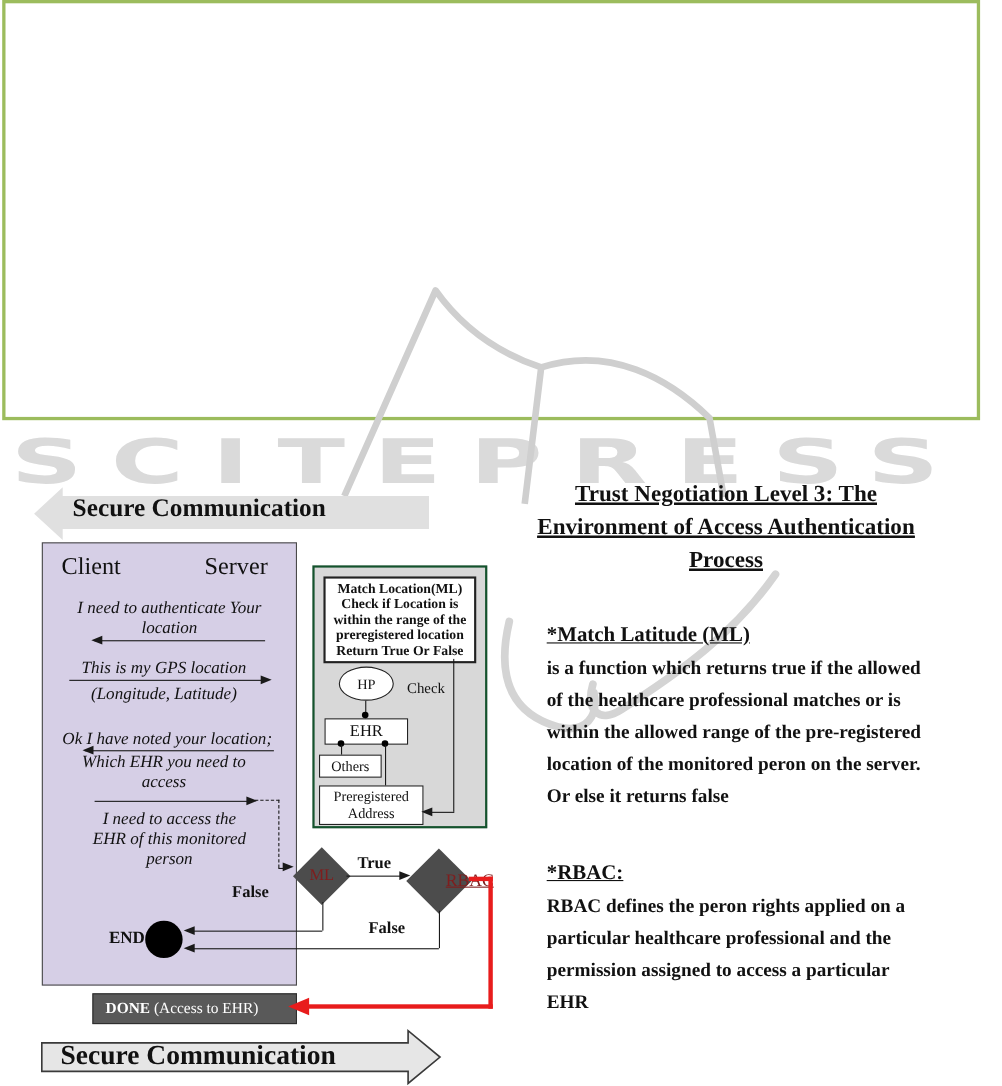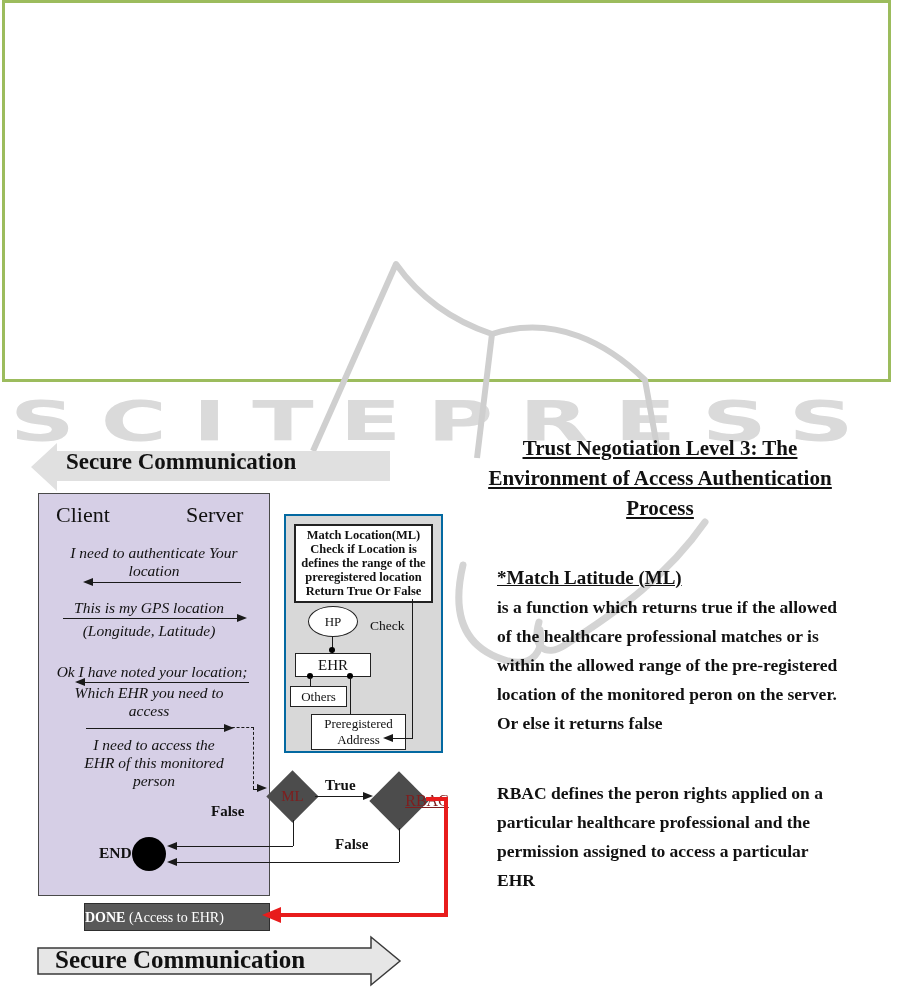--- a/index.html
+++ b/index.html
@@ -55,21 +55,21 @@
            border-top:4.5px solid transparent;border-bottom:4.5px solid transparent;
            border-right:10px solid #1a1a1a;}
   .ah-right{position:absolute;width:0;height:0;z-index:3;
            border-top:4.5px solid transparent;border-bottom:4.5px solid transparent;
            border-left:10px solid #1a1a1a;}
   .end-dot{position:absolute;width:34px;height:34px;border-radius:50%;background:#000;}
   .node-dot{position:absolute;width:6px;height:6px;border-radius:50%;background:#000;z-index:3;}
 
   
   .flow-panel{position:absolute;left:284px;top:514px;width:155px;height:235px;z-index:2;
-              background:#d8d8d8;border:2px solid #0369a1;}
+              background:#d8d8d8;border:2px solid #14532d;}
   .flow-panel .abs{position:absolute;}
   .note-box{background:#fff;border:2px solid #222;font-weight:bold;font-size:12.5px;
             line-height:14px;text-align:center;padding-top:2px;}
   .note-box span{display:block;}
   .wbox{background:#fff;border:1.5px solid #222;text-align:center;}
   .ellipse{background:#fff;border:1.5px solid #222;border-radius:50%;text-align:center;}
 
   
   .diamond{position:absolute;background:#4c4c4c;transform:rotate(45deg);z-index:2;}
   .dlabel{position:absolute;z-index:3;display:flex;align-items:center;justify-content:center;
@@ -78,21 +78,21 @@
   
   .redh{position:absolute;height:4px;background:#e81c1c;z-index:4;}
   .redv{position:absolute;width:4px;background:#e81c1c;z-index:4;}
   .red-ah{position:absolute;width:0;height:0;z-index:4;
           border-top:8px solid transparent;border-bottom:8px solid transparent;
           border-right:19px solid #e81c1c;}
 
   
   .done-box{position:absolute;left:84px;top:903px;width:186px;height:28px;z-index:2;
             background:#595959;border:1px solid #2e2e2e;color:#fff;font-size:14px;
-            line-height:28px;box-sizing:border-box;white-space:nowrap;}
+            line-height:28px;padding-left:11px;box-sizing:border-box;white-space:nowrap;}
   .done-box .b{font-weight:bold;}
 </style>
 </head>
 <body>
 
 <div id="page">
 
   <div class="top-box"></div>
 
   <div class="wm-brand">SCITEPRESS</div>
@@ -119,20 +119,21 @@
 
   <div class="note ml">
     <h3>*Match Latitude (ML)</h3>
     <span class="nl">is a function which returns true if the allowed</span>
     <span class="nl">of the healthcare professional matches or is</span>
     <span class="nl">within the allowed range of the pre-registered</span>
     <span class="nl">location of the monitored peron on the server.</span>
     <span class="nl">Or else it returns false</span>
   </div>
   <div class="note rbac">
+    <h3>*RBAC:</h3>
     <span class="nl">RBAC defines the peron rights applied on a</span>
     <span class="nl">particular healthcare professional and the</span>
     <span class="nl">permission assigned to access a particular</span>
     <span class="nl">EHR</span>
   </div>
 
   <div class="seq-panel">
     <div class="abs lane" style="left:17px;top:8px;">Client</div>
     <div class="abs lane" style="left:147px;top:8px;">Server</div>
 
@@ -176,35 +177,35 @@
   <div class="hline" style="left:170px;top:846px;width:123px;"></div>
   <div class="ah-left" style="left:167px;top:842px;"></div>
   <div class="vline" style="left:399px;top:828px;height:34px;"></div>
   <div class="hline" style="left:170px;top:862px;width:229px;"></div>
   <div class="ah-left" style="left:167px;top:858px;"></div>
 
   <div class="flow-panel">
     <div class="abs note-box" style="left:8px;top:8px;width:135px;height:73px;">
       <span>Match Location(ML)</span>
       <span>Check if Location is</span>
-      <span>defines the range of the</span>
+      <span>within the range of the</span>
       <span>preregistered location</span>
       <span>Return True Or False</span>
     </div>
     <div class="abs ellipse" style="left:22px;top:90px;width:48px;height:29px;line-height:29px;font-size:13px;">HP</div>
     <div class="abs" style="left:84px;top:102px;font-size:13.5px;">Check</div>
     <div class="vline" style="left:46px;top:121px;height:16px;"></div>
     <div class="node-dot" style="left:43px;top:131px;"></div>
     <div class="abs wbox" style="left:9px;top:137px;width:74px;height:22px;line-height:22px;font-size:15px;">EHR</div>
     <div class="node-dot" style="left:21px;top:157px;"></div>
     <div class="node-dot" style="left:61px;top:157px;"></div>
     <div class="vline" style="left:24px;top:161px;height:9px;"></div>
     <div class="abs wbox" style="left:4px;top:170px;width:55px;height:19px;line-height:19px;font-size:13px;">Others</div>
     <div class="vline" style="left:64px;top:161px;height:37px;"></div>
-    <div class="abs wbox" style="left:4px;top:198px;width:93px;height:33px;font-size:13px;line-height:16px;padding-top:1px;margin-left:21px;">
+    <div class="abs wbox" style="left:4px;top:198px;width:93px;height:33px;font-size:13px;line-height:16px;padding-top:1px;">
       <span style="display:block">Preregistered</span>
       <span style="display:block">Address</span>
     </div>
     <div class="vline" style="left:126px;top:83px;height:139px;"></div>
     <div class="hline" style="left:100px;top:222px;width:27px;"></div>
     <div class="ah-left" style="left:97px;top:218px;"></div>
   </div>
 
   <div class="diamond" style="left:274px;top:778px;width:37px;height:37px;"></div>
   <div class="dlabel" style="left:274px;top:778px;width:37px;height:37px;font-size:15px;">ML</div>

